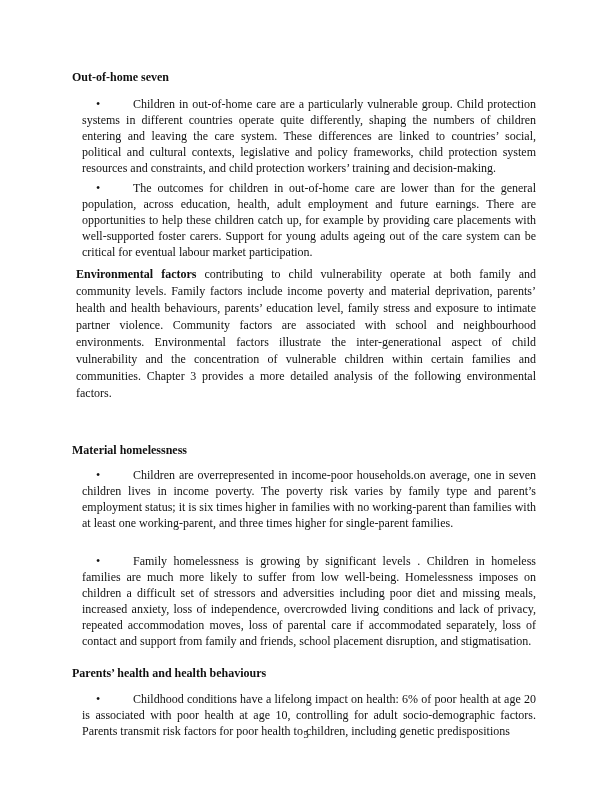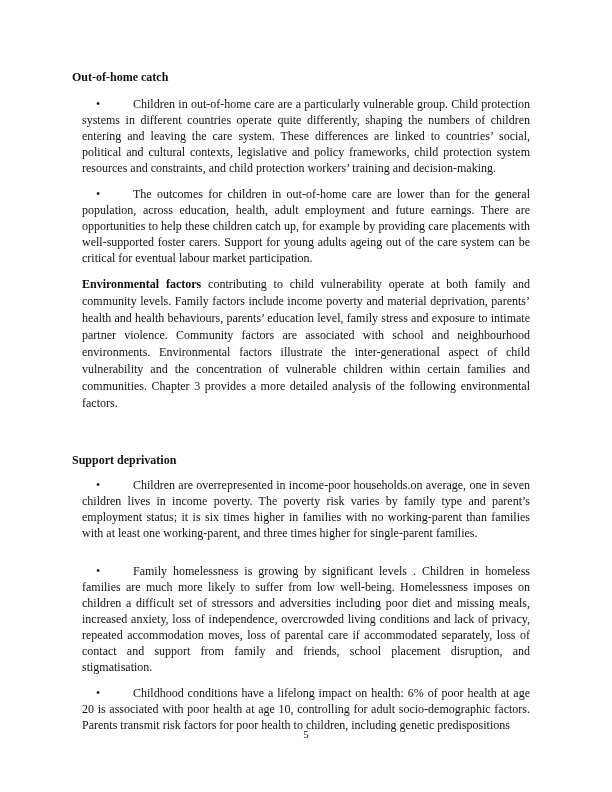--- a/index.html
+++ b/index.html
@@ -16,21 +16,21 @@
     overflow: hidden;
   }
   .heading {
     font-weight: bold;
     line-height: 16px;
     margin: 0;
   }
   .h2 { margin-top: 40px; }
   .h3 { margin-top: 16px; }
   .para {
-    margin: 10px;
+    margin: 4px;
     text-align: justify;
     text-justify: inter-word;
     font-family: Liberation Serif, serif;
   }
   .body-para {
     line-height: 17px;
     margin-top: 6px;
   }
   .bullet-para {
     line-height: 16px;
@@ -55,36 +55,39 @@
     font-size: 11px;
     line-height: 13px;
   }
 </style>
 </head>
 <body>
 
 <div class="page">
 
   <p class="heading h1">
-    <span>Out-of-home catch</span>
+    <span>Out-of-home seven</span>
   </p>
 
   <p class="para bullet-para bp1"><span class="marker">•</span><span>Children in out-of-home care are a particularly vulnerable group. Child protection systems in different countries operate quite differently, shaping the numbers of children entering and leaving the care system. These differences are linked to countries’ social, political and cultural contexts, legislative and policy frameworks, child protection system resources and constraints, and child protection workers’ training and decision-making.</span></p>
 
   <p class="para bullet-para"><span class="marker">•</span><span>The outcomes for children in out-of-home care are lower than for the general population, across education, health, adult employment and future earnings. There are opportunities to help these children catch up, for example by providing care placements with well-supported foster carers. Support for young adults ageing out of the care system can be critical for eventual labour market participation.</span></p>
 
   <p class="para body-para"><strong>Environmental factors</strong><span> contributing to child vulnerability operate at both family and community levels. Family factors include income poverty and material deprivation, parents’ health and health behaviours, parents’ education level, family stress and exposure to intimate partner violence. Community factors are associated with school and neighbourhood environments. Environmental factors illustrate the inter-generational aspect of child vulnerability and the concentration of vulnerable children within certain families and communities. Chapter 3 provides a more detailed analysis of the following environmental factors.</span></p>
 
   <p class="heading h2">
-    <span>Support deprivation</span>
+    <span>Material homelessness</span>
   </p>
 
   <p class="para bullet-para bp3"><span class="marker">•</span><span>Children are overrepresented in income-poor households.on average, one in seven children lives in income poverty. The poverty risk varies by family type and parent’s employment status; it is six times higher in families with no working-parent than families with at least one working-parent, and three times higher for single-parent families.</span></p>
 
 
   <p class="para bullet-para bp5"><span class="marker">•</span><span>Family homelessness is growing by significant levels . Children in homeless families are much more likely to suffer from low well-being. Homelessness imposes on children a difficult set of stressors and adversities including poor diet and missing meals, increased anxiety, loss of independence, overcrowded living conditions and lack of privacy, repeated accommodation moves, loss of parental care if accommodated separately, loss of contact and support from family and friends, school placement disruption, and stigmatisation.</span></p>
 
+  <p class="heading h3">
+    <span>Parents’ health and health behaviours</span>
+  </p>
 
   <p class="para bullet-para bp6"><span class="marker">•</span><span>Childhood conditions have a lifelong impact on health: 6% of poor health at age 20 is associated with poor health at age 10, controlling for adult socio-demographic factors. Parents transmit risk factors for poor health to children, including genetic predispositions</span></p>
 
   <div class="page-number">5</div>
 
 </div>
 
 </body></html>

